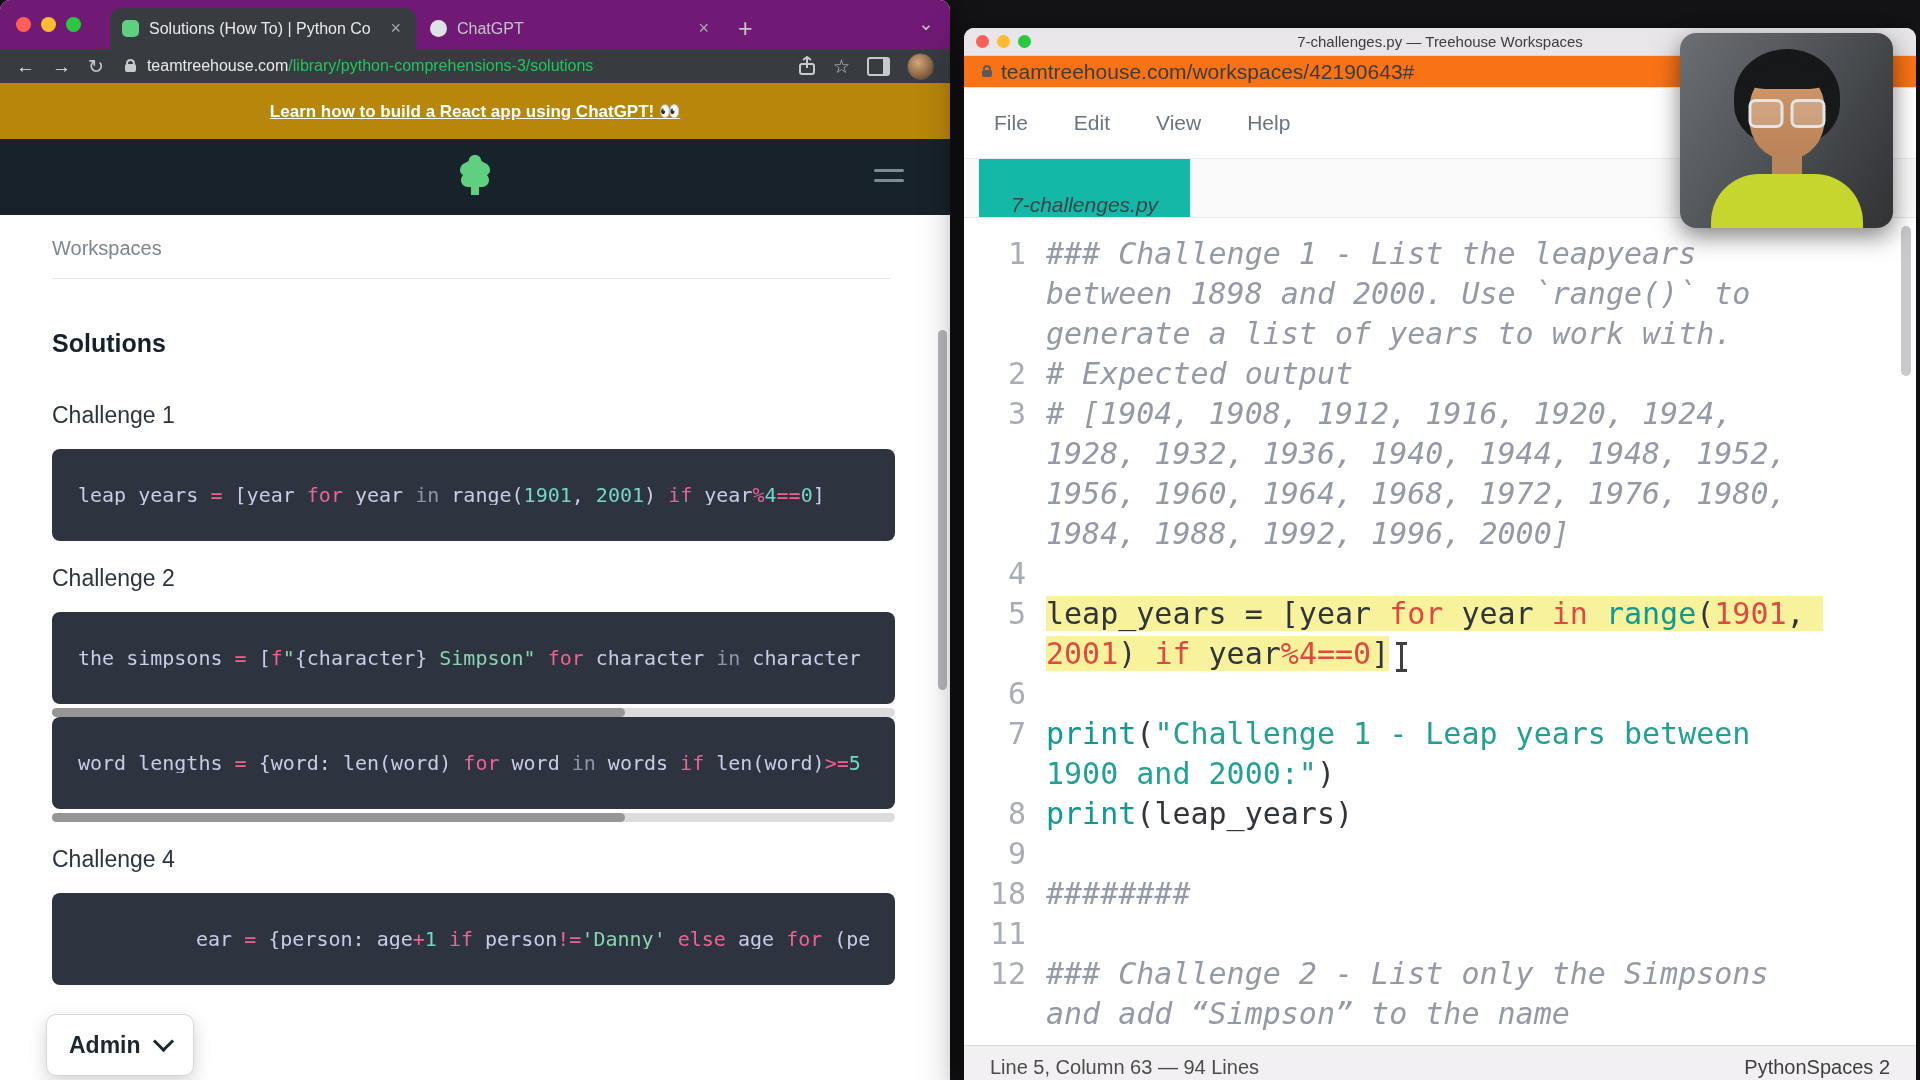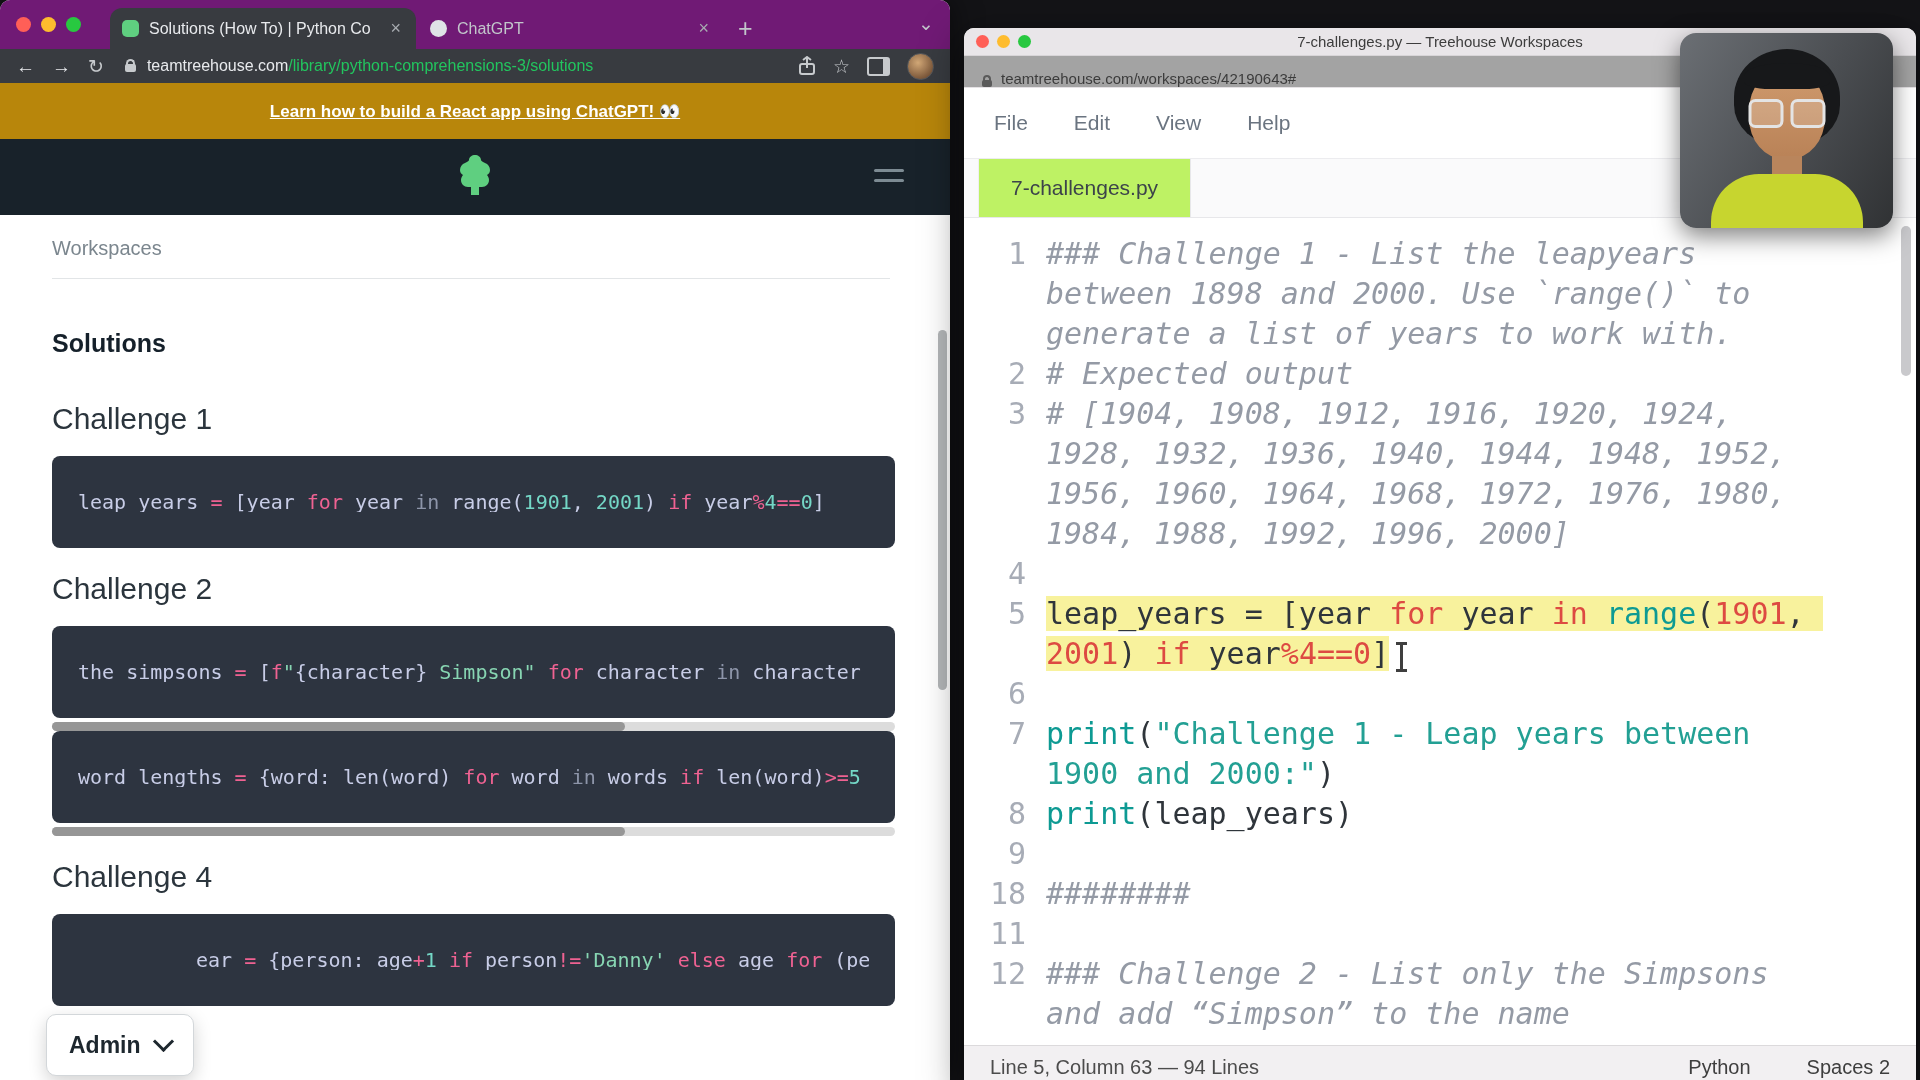--- a/index.html
+++ b/index.html
@@ -44,21 +44,21 @@
   .avatar{width:25px;height:25px;border-radius:50%;background:radial-gradient(circle at 40% 35%,#d2a877,#7a5639 75%);border:1px solid #55585c;}
   .banner{height:56px;background:#b8860b;display:flex;align-items:center;justify-content:center;}
   .banner a{color:#fff;font-weight:bold;font-size:17px;text-decoration:underline;}
   .site-header{height:76px;background:#18222a;display:flex;align-items:center;justify-content:center;position:relative;}
   .hamburger{position:absolute;right:46px;top:30px;display:flex;flex-direction:column;gap:7px;}
   .hamburger span{display:block;width:30px;height:3px;background:#7d8b93;border-radius:2px;}
   .page{padding-left:52px;position:relative;}
   .crumb{margin-top:22px;font-size:20px;color:#7b868e;}
   .navrule{margin:18px 0 0;width:838px;border:none;border-top:1px solid #e2e5e7;}
   .pagetitle{margin:50px 0 0;font-size:25px;font-weight:bold;color:#15202a;}
-  .chlabel{margin:24px 0 20px;font-size:30px;font-weight:400;color:#2b353d;}
+  .chlabel{margin:24px 0 20px;font-size:23px;font-weight:400;color:#2b353d;}
   .chlabel:first-child{margin-top:44px;}
   .codeblock{width:843px;height:92px;background:#2d3440;border-radius:8px;display:flex;align-items:center;
     padding:0 26px;box-sizing:border-box;overflow:hidden;}
   .cbline{font-family:"DejaVu Sans Mono",monospace;font-size:20px;line-height:1;white-space:pre;overflow:hidden;width:100%;}
   .cbline.midline{padding-left:118px;}
   .lv{color:#c8cde7}.lo{color:#ef6292}.lk{color:#ef6292}.ld{color:#8d95a9}.ln{color:#74d7c6}.ls{color:#87d5b2}
   .hscroll{width:843px;height:9px;background:#dcdcdc;border-radius:5px;margin-top:4px;}
   .hthumb{width:68%;height:100%;background:#969696;border-radius:5px;}
   .page-scrollbar{position:absolute;right:3px;top:330px;width:9px;height:360px;border-radius:5px;background:#b4b7b9;z-index:6;}
   .admin{position:absolute;left:46px;top:1014px;height:62px;padding:0 22px;display:flex;align-items:center;gap:15px;
@@ -67,46 +67,46 @@
   .admin .chev{width:12px;height:12px;border-right:3px solid #1d272e;border-bottom:3px solid #1d272e;
     transform:rotate(45deg);margin-top:-8px;}
   
   .ws{position:absolute;left:964px;top:2px;width:952px;height:1061px;background:#fff;border-radius:10px;
     overflow:hidden;box-shadow:0 12px 40px rgba(0,0,0,.55);z-index:10;margin-top:26px;}
   .ws-titlebar{height:27px;background:#e9e6e9;border-bottom:1px solid #d8d5d8;position:relative;
     display:flex;align-items:center;justify-content:center;}
   .ws-lights{position:absolute;left:12px;top:7px;display:flex;gap:8px;}
   .ws-lights .light{width:13px;height:13px;}
   .ws-title{font-size:15px;color:#3d3d3d;}
-  .ws-urlrow{height:31px;background:#a3a3a3;border-bottom:1px solid #e5e2e5;display:flex;align-items:flex-end;
-    gap:9px;padding-left:18px;font-size:15px;color:#3c3c3c;}
+  .ws-urlrow{height:31px;background:#f97316;border-bottom:1px solid #e5e2e5;display:flex;align-items:center;
+    gap:9px;padding-left:18px;font-size:21px;color:#3c3c3c;}
   .ws-lock{width:10px;height:7px;border-radius:2px;background:#5a5a5a;position:relative;margin-top:4px;}
   .ws-lock::before{content:"";position:absolute;left:1px;top:-5px;width:8px;height:8px;border:2px solid #5a5a5a;
     border-bottom:none;border-radius:4px 4px 0 0;box-sizing:border-box;}
   .ws-menubar{height:70px;display:flex;align-items:center;gap:46px;padding-left:30px;font-size:21px;color:#6a7480;background:#fff;}
   .ws-tabrow{height:58px;background:#fafafb;border-top:1px solid #ececef;border-bottom:1px solid #e7e7ea;
     display:flex;padding-left:14px;}
-  .ws-tab{height:58px;background:#bef264;border-right:1px solid #e7e7ea;border-left:1px solid #efeff1;
-    display:flex;align-items:center;padding:0 32px;font-size:21px;color:#3c434a;margin-bottom:-1px;}
+  .ws-tab{height:58px;background:#14b8a6;border-right:1px solid #e7e7ea;border-left:1px solid #efeff1;
+    display:flex;align-items:flex-end;padding:0 32px;font-size:21px;color:#3c434a;margin-bottom:-1px;font-style:italic;}
   .editor{position:relative;padding-top:16px;background:#fff;height:817px;overflow:hidden;}
   .eline{display:flex;}
   .gut{flex:0 0 82px;padding-right:20px;box-sizing:border-box;text-align:right;color:#a7acb6;
     font-family:"DejaVu Sans Mono",monospace;font-size:30px;line-height:40px;}
   .ecode{flex:0 0 790px;width:790px;font-family:"DejaVu Sans Mono",monospace;font-size:30px;line-height:40px;
     color:#2f353b;white-space:pre-wrap;overflow-wrap:break-word;}
   .tid{color:#2f353b}.tkw{color:#dd4a42}.tnum{color:#dd4a42}.tfn{color:#0d9a93}.tstr{color:#23a094}
   .tcmt{color:#949aa5;font-style:italic}
   .hl{background:#f8f29d;}
   .ibeam{position:absolute;left:436px;top:424px;width:3px;height:30px;background:#3f3f3f;z-index:3;}
   .ibeam::before,.ibeam::after{content:"";position:absolute;left:-4px;width:11px;height:3px;background:#3f3f3f;}
   .ibeam::before{top:0}.ibeam::after{bottom:0}
   .ed-scrollbar{position:absolute;right:5px;top:8px;width:10px;height:150px;background:#c9c9cc;border-radius:5px;}
   .ws-status{position:absolute;left:0;bottom:0;width:100%;height:44px;background:#f2f0f2;border-top:1px solid #dcdadc;
     display:flex;align-items:center;padding:0 26px;box-sizing:border-box;font-size:20px;color:#4c4c4c;}
-  .ws-status .right{margin-left:auto;display:flex;gap:56px;color:#3e3e3e;}
+  .ws-status .right{margin-left:auto;display:flex;color:#3e3e3e;}
   
   .webcam{position:absolute;left:1680px;top:33px;width:213px;height:195px;border-radius:16px;overflow:hidden;
     background:linear-gradient(120deg,#6b6f74 0%,#4a4d51 55%,#303234 100%);
     box-shadow:0 8px 24px rgba(0,0,0,.5);z-index:50;}
   .hair{position:absolute;left:50%;top:16px;transform:translateX(-50%);width:106px;height:96px;background:#17181a;
     border-radius:50% 50% 42% 42%;}
   .face{position:absolute;left:50%;top:36px;transform:translateX(-50%);width:76px;height:90px;
     background:linear-gradient(#cf9a6d,#b98257);border-radius:46%;}
   .fringe{position:absolute;left:50%;top:30px;transform:translateX(-50%);width:86px;height:26px;background:#17181a;
     border-radius:50% 50% 30% 30%;}

